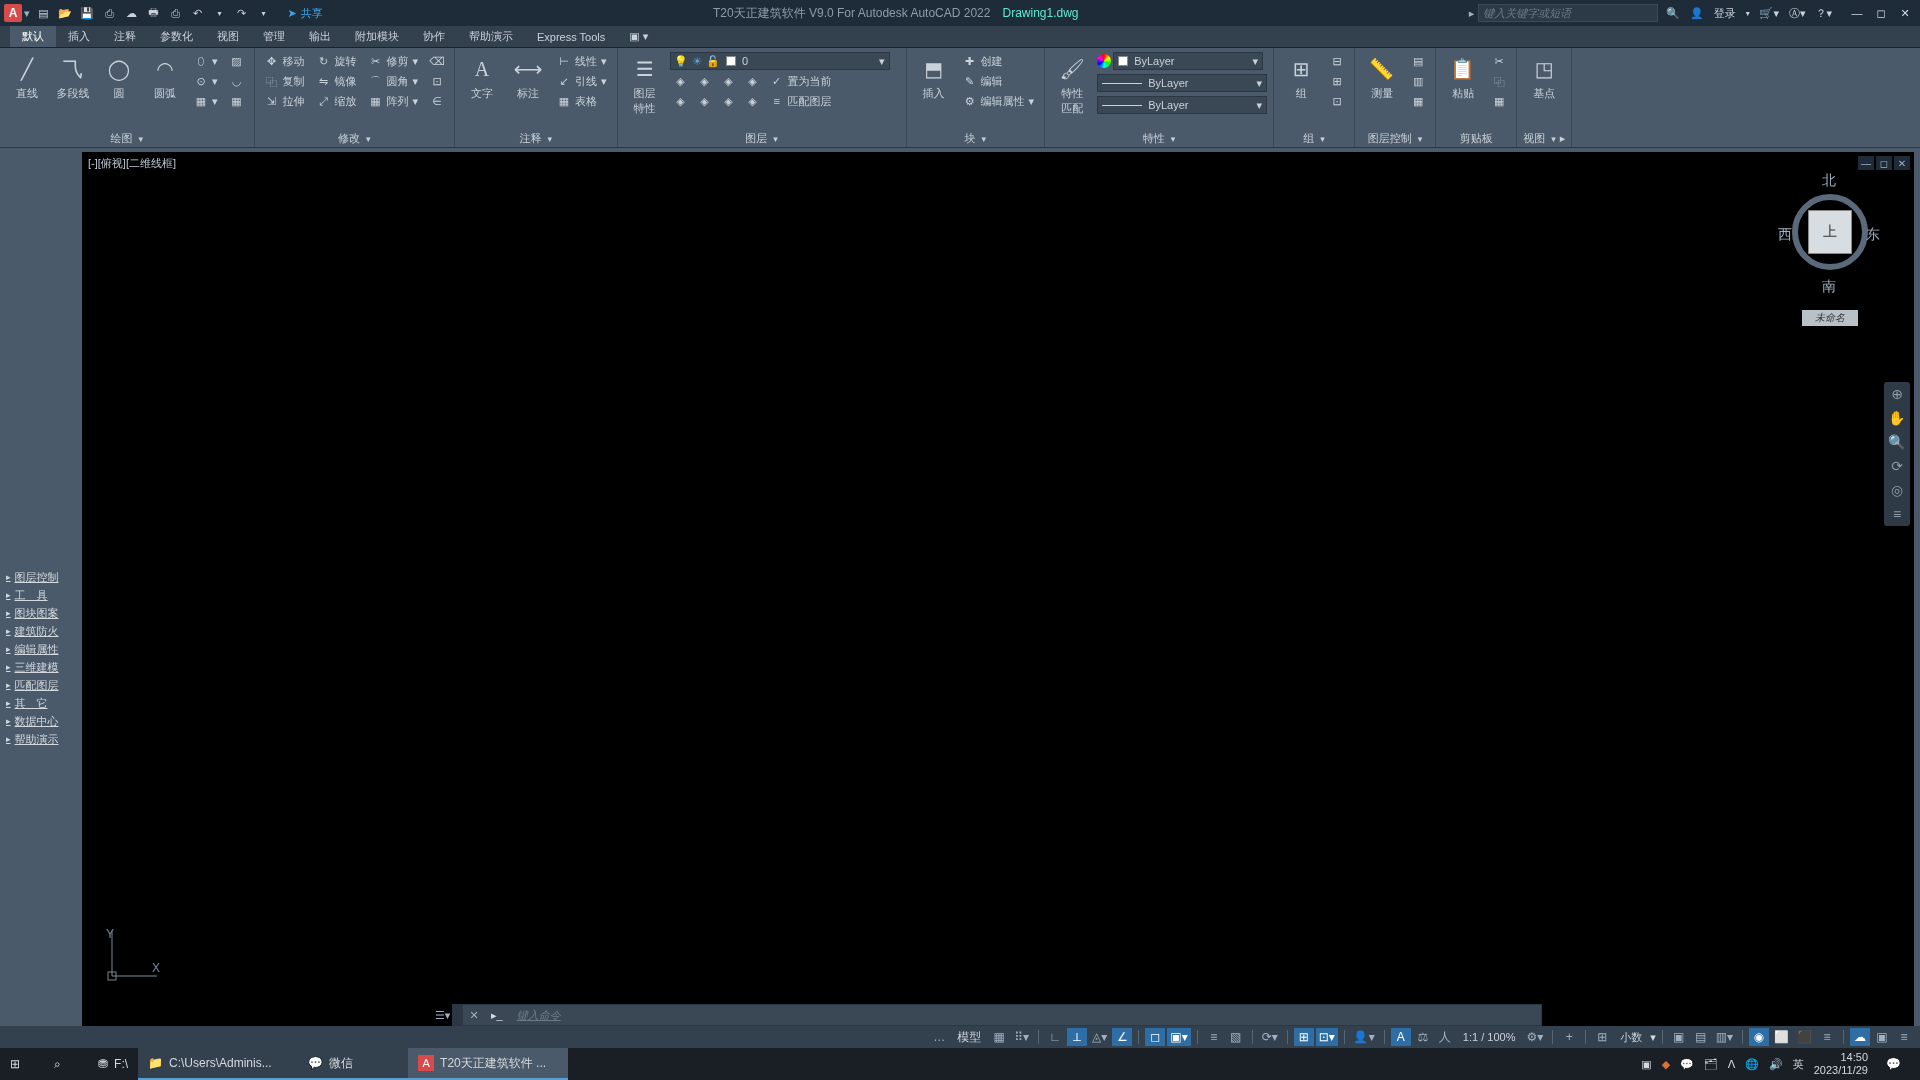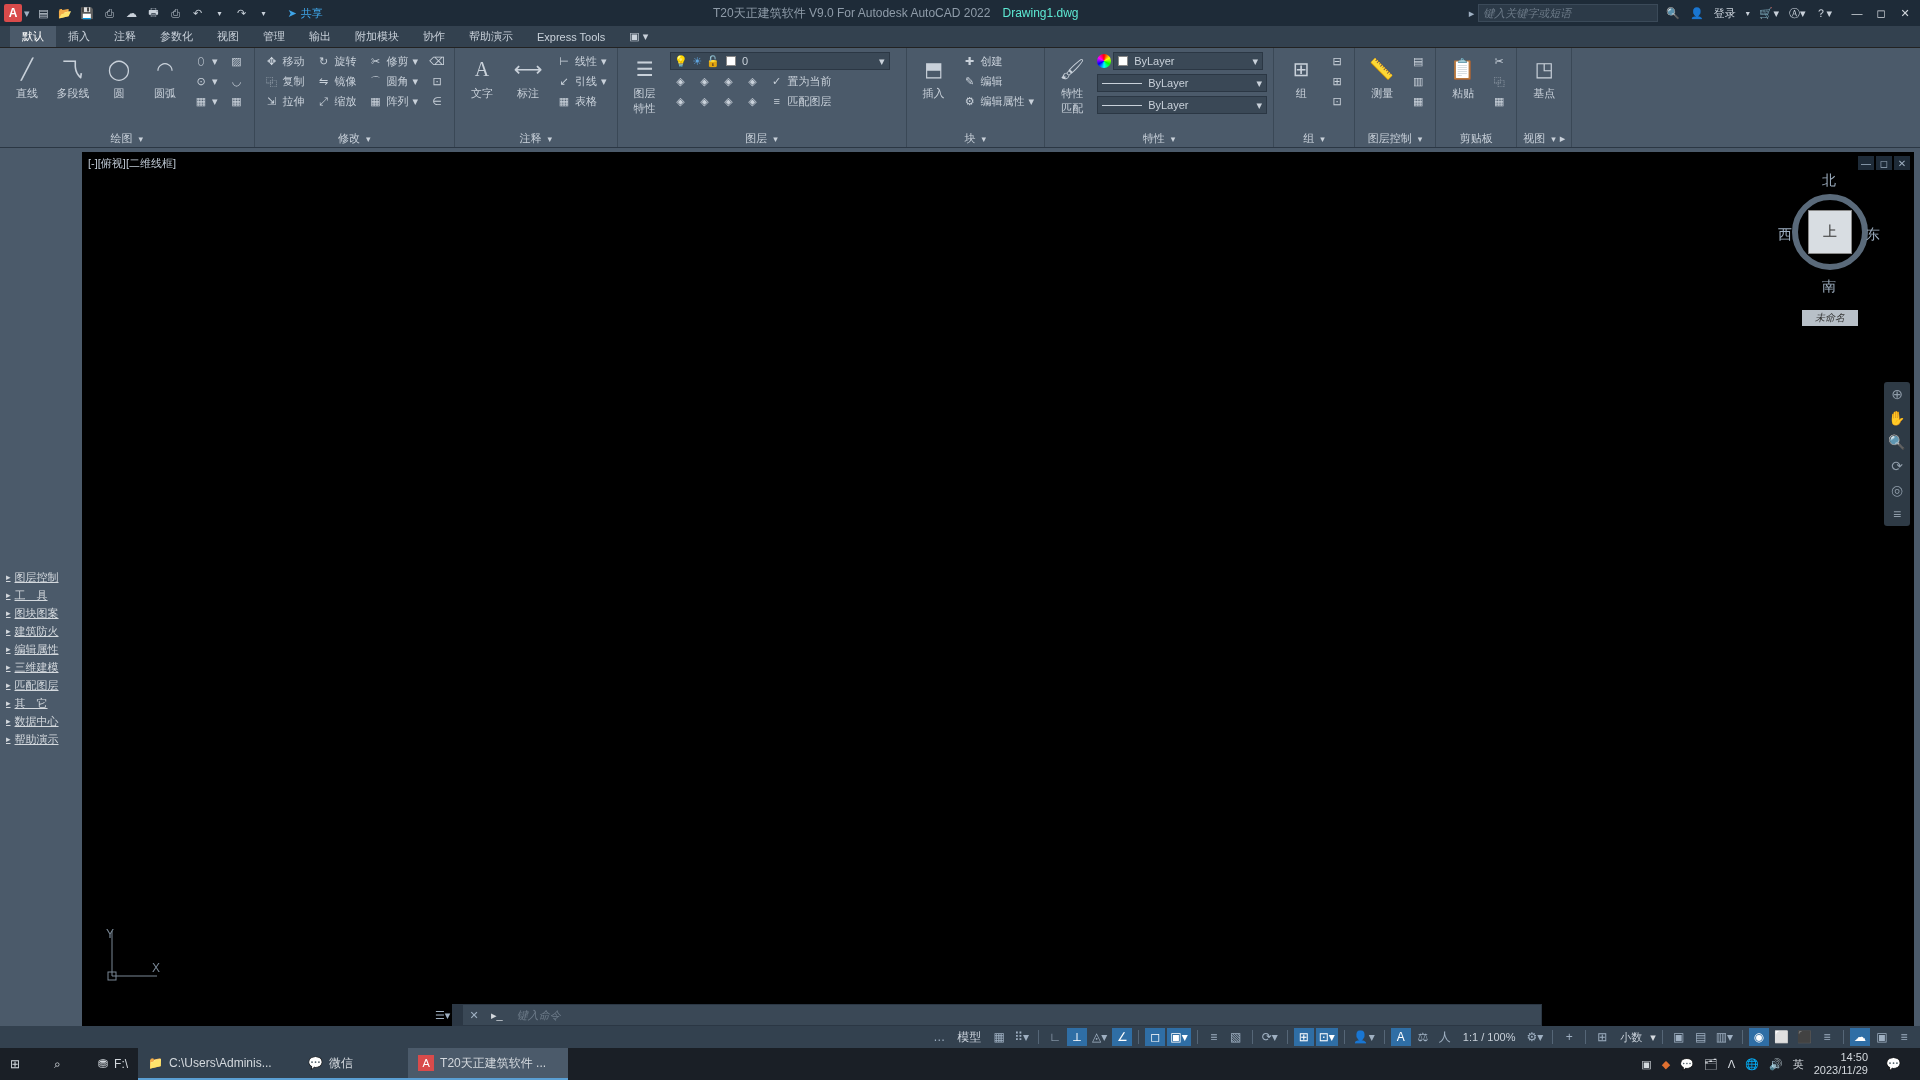--- a/index.html
+++ b/index.html
@@ -58,21 +58,21 @@
 .viewcube .cube { position:absolute; top:38px; left:34px; width:44px; height:44px; background:#d8dde2; color:#333; display:flex; align-items:center; justify-content:center; font-size:14px; border:1px solid #888;}
 .viewcube .ring { position:absolute; top:22px; left:18px; width:76px; height:76px; border:6px solid #5a6a7a; border-radius:50%;}
 .viewcube .tag { position:absolute; top:138px; left:28px; width:56px; height:16px; background:#b8c0c8; border-radius:0; font-size:10px; color:#333; text-align:center; line-height:16px;font-style:italic;}
 .navbar { position:absolute; top:230px; right:4px; width:26px; background:#3a4856cc; border-radius:3px; padding:4px 0; display:flex; flex-direction:column; align-items:center; gap:8px;}
 .navbar span { color:#8f9ca9; cursor:pointer; font-size:14px;}
 
 
 .cmdline { position:absolute; left:452px; bottom:54px; height:22px; width:1090px; background:#3a4856; display:flex; align-items:center; border:1px solid #2b3744;}
 .cmdline .handle { width:10px; background:#2b3744; height:100%;}
 .cmdline .x { width:22px; text-align:center; color:#9fb0c2;}
-.cmdline .prompt { color:#6d7b89; font-style:italic; padding-left:8px;}
+.cmdline .prompt { color:#6d7b89; font-style:italic; padding-left:8px;text-decoration:underline;}
 .cmdline .menu-dd { position:absolute; left:-18px; color:#9fb0c2;}
 
 
 .layout-tabs { position:absolute; left:10px; bottom:32px; height:22px; display:flex; align-items:center;}
 .layout-tabs .mtab { padding:2px 14px; background:#5a6a7a; color:#e4e9ee; font-size:11px; border-radius:3px 3px 0 0; cursor:pointer;}
 .layout-tabs .plus { width:20px; text-align:center; color:#9fb0c2; cursor:pointer;}
 
 
 .scale { position:absolute; left:540px; bottom:34px; font-size:11px; color:#c9d1da; display:flex; align-items:center; gap:6px;}
 

